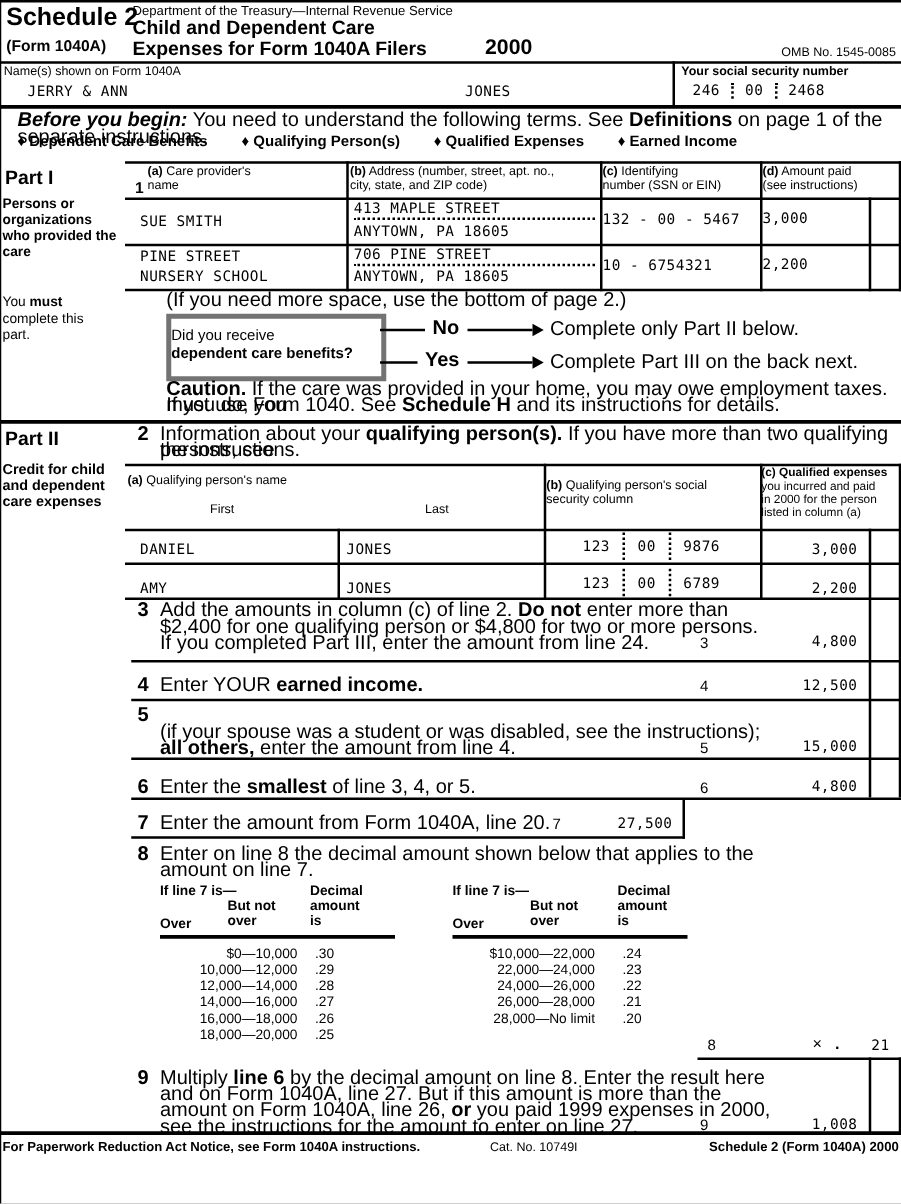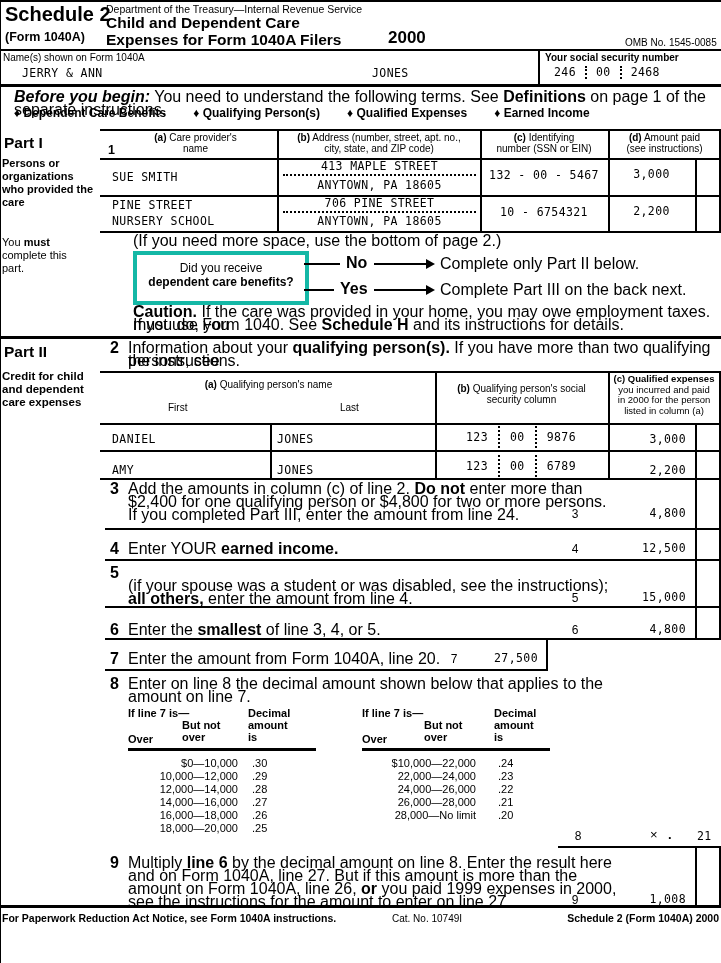--- a/index.html
+++ b/index.html
@@ -6,28 +6,28 @@
   #page{position:relative;width:721px;height:963px;background:#fff;color:#000;
         font-family:"Liberation Sans",sans-serif;font-size:12px;overflow:hidden;}
   .abs{position:absolute;}
   .b{font-weight:bold;}
   .bi{font-weight:bold;font-style:italic;}
   .hr{position:absolute;background:#000;}
   .vr{position:absolute;background:#000;width:2px;}
   .hand{font-family:"DejaVu Sans Mono",monospace;font-size:11.5px;letter-spacing:0.4px;}
   .sm{font-size:10px;line-height:11px;}
   .xs{font-size:9.5px;line-height:10.5px;}
-  .ctr{text-align:center;}
+  .ctr{}
   .rt{text-align:right;}
   .t12{font-size:16px;line-height:13px;}
   .dotted-under{border-bottom:2px dotted #000;}
   .dotsep{display:inline-block;width:0;border-left:2px dotted #000;vertical-align:middle;}
   .arrowhead{position:absolute;width:0;height:0;border-top:5px solid transparent;
              border-bottom:5px solid transparent;border-left:9px solid #000;}
-  .flowbox{position:absolute;border:4px solid #14b8a6;}
+  .flowbox{position:absolute;border:4px solid #737373;}
   .margin-note{font-size:11px;line-height:13px;font-weight:bold;}
   .dec{font-size:11px;line-height:12px;}
 </style>
 </head>
 <body>
 
 <div id="page">
 
   <div class="hr" style="left:0;top:0;width:721px;height:2px"></div>
   <div class="vr" style="left:0;top:0;height:963px;width:1px"></div>

